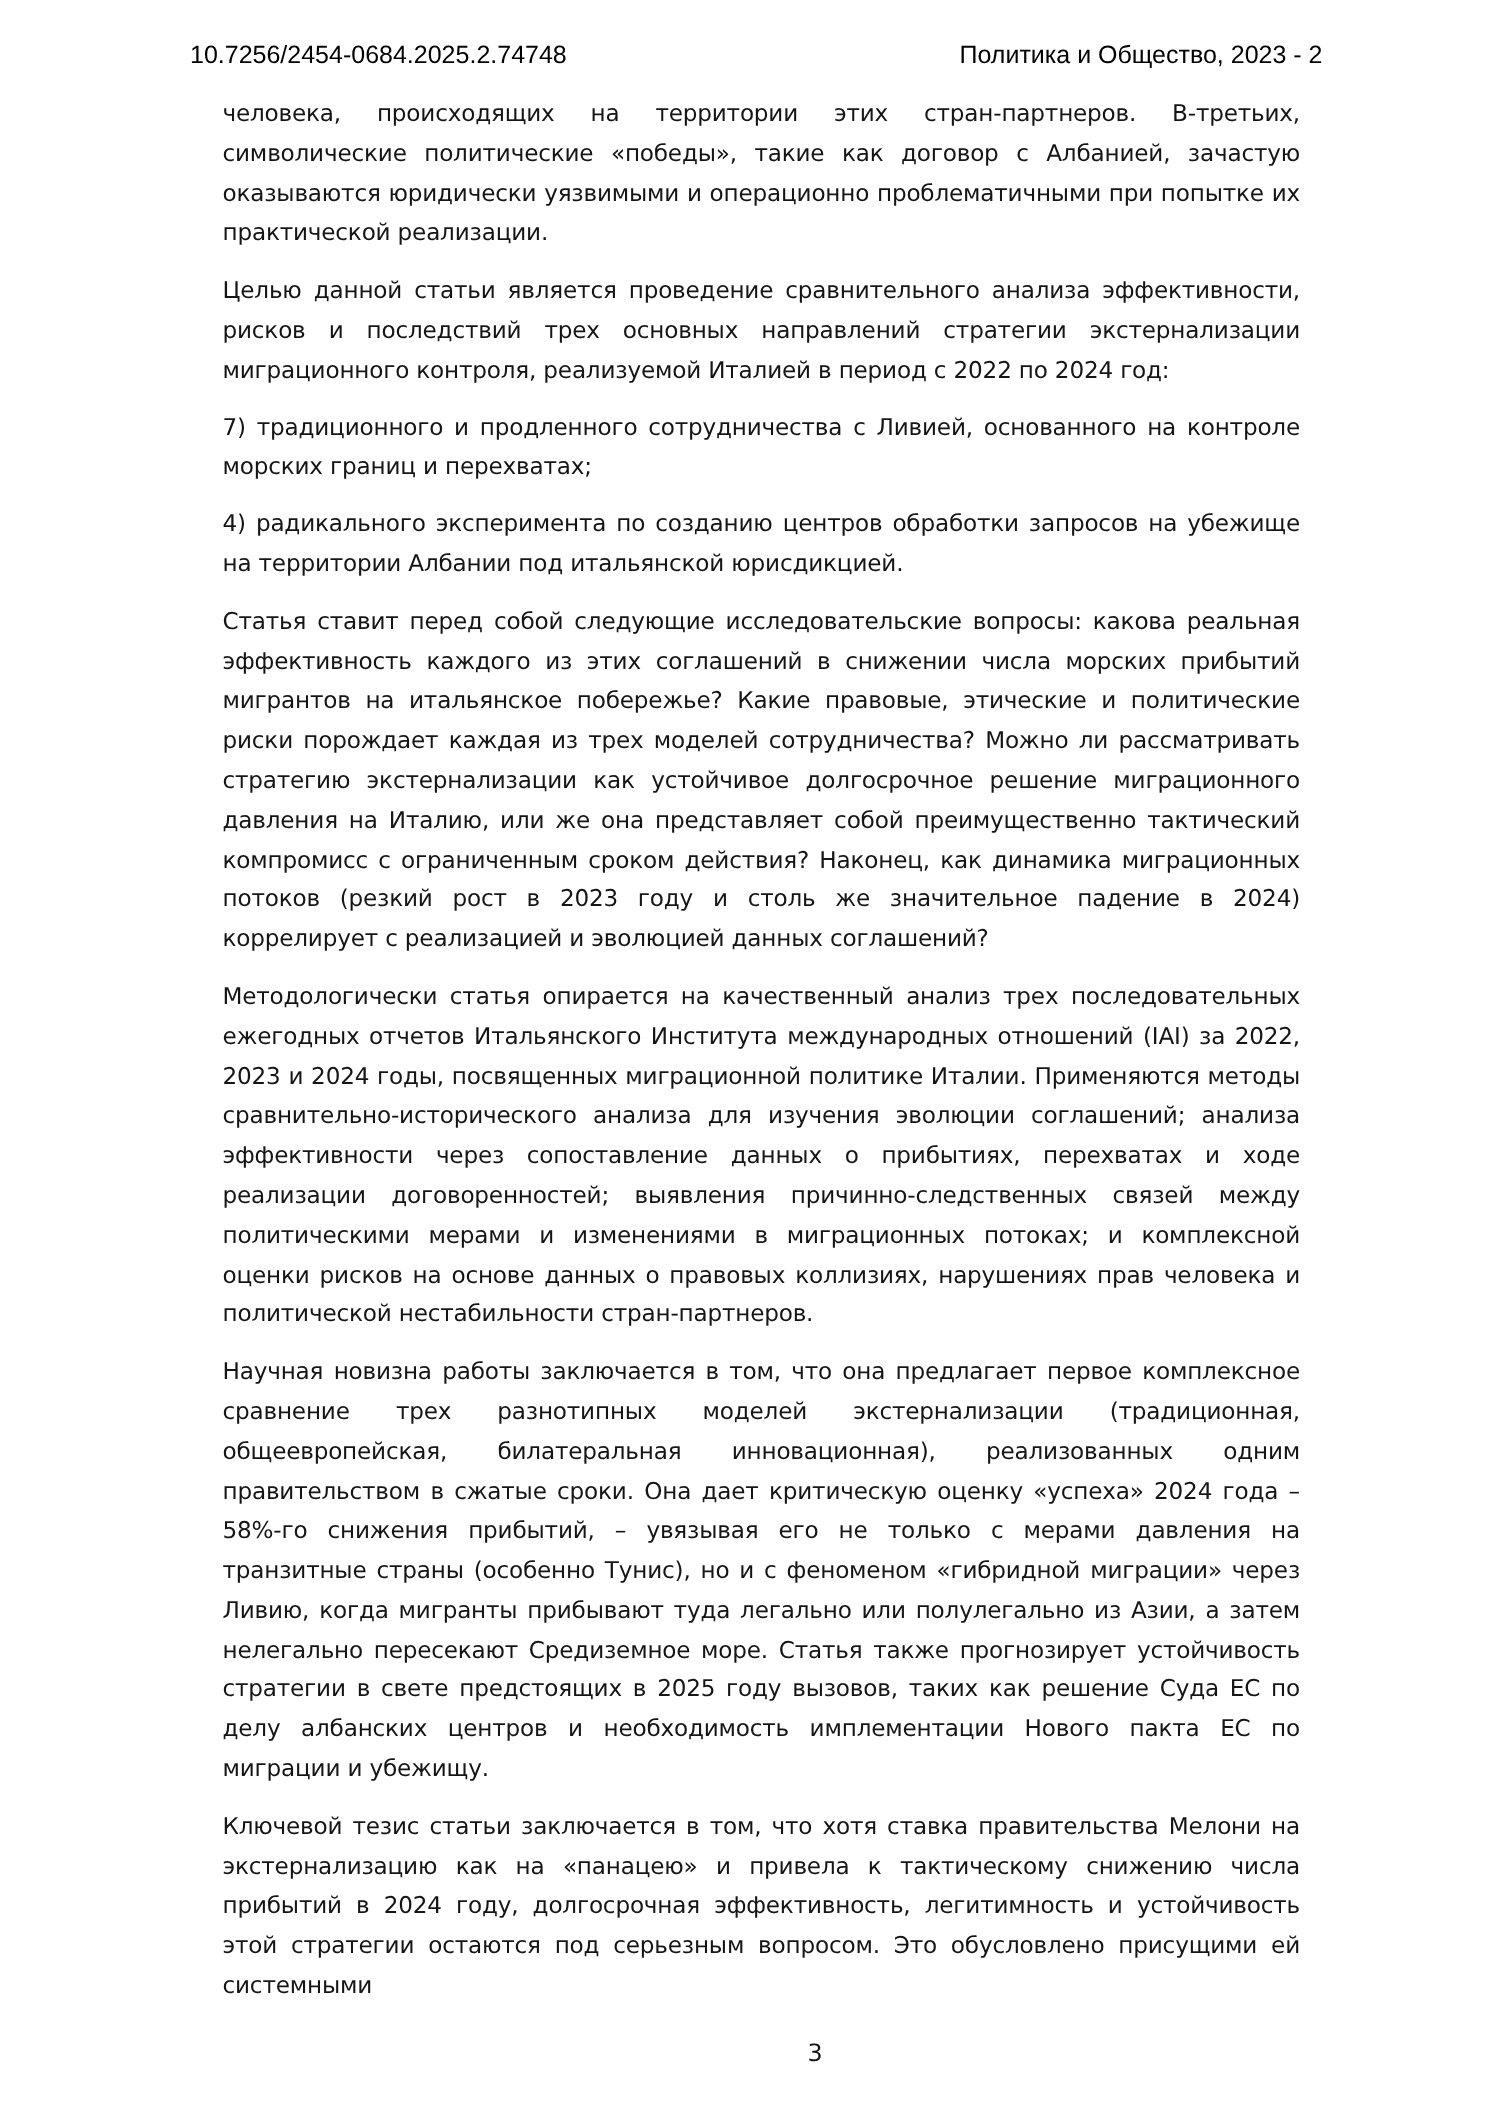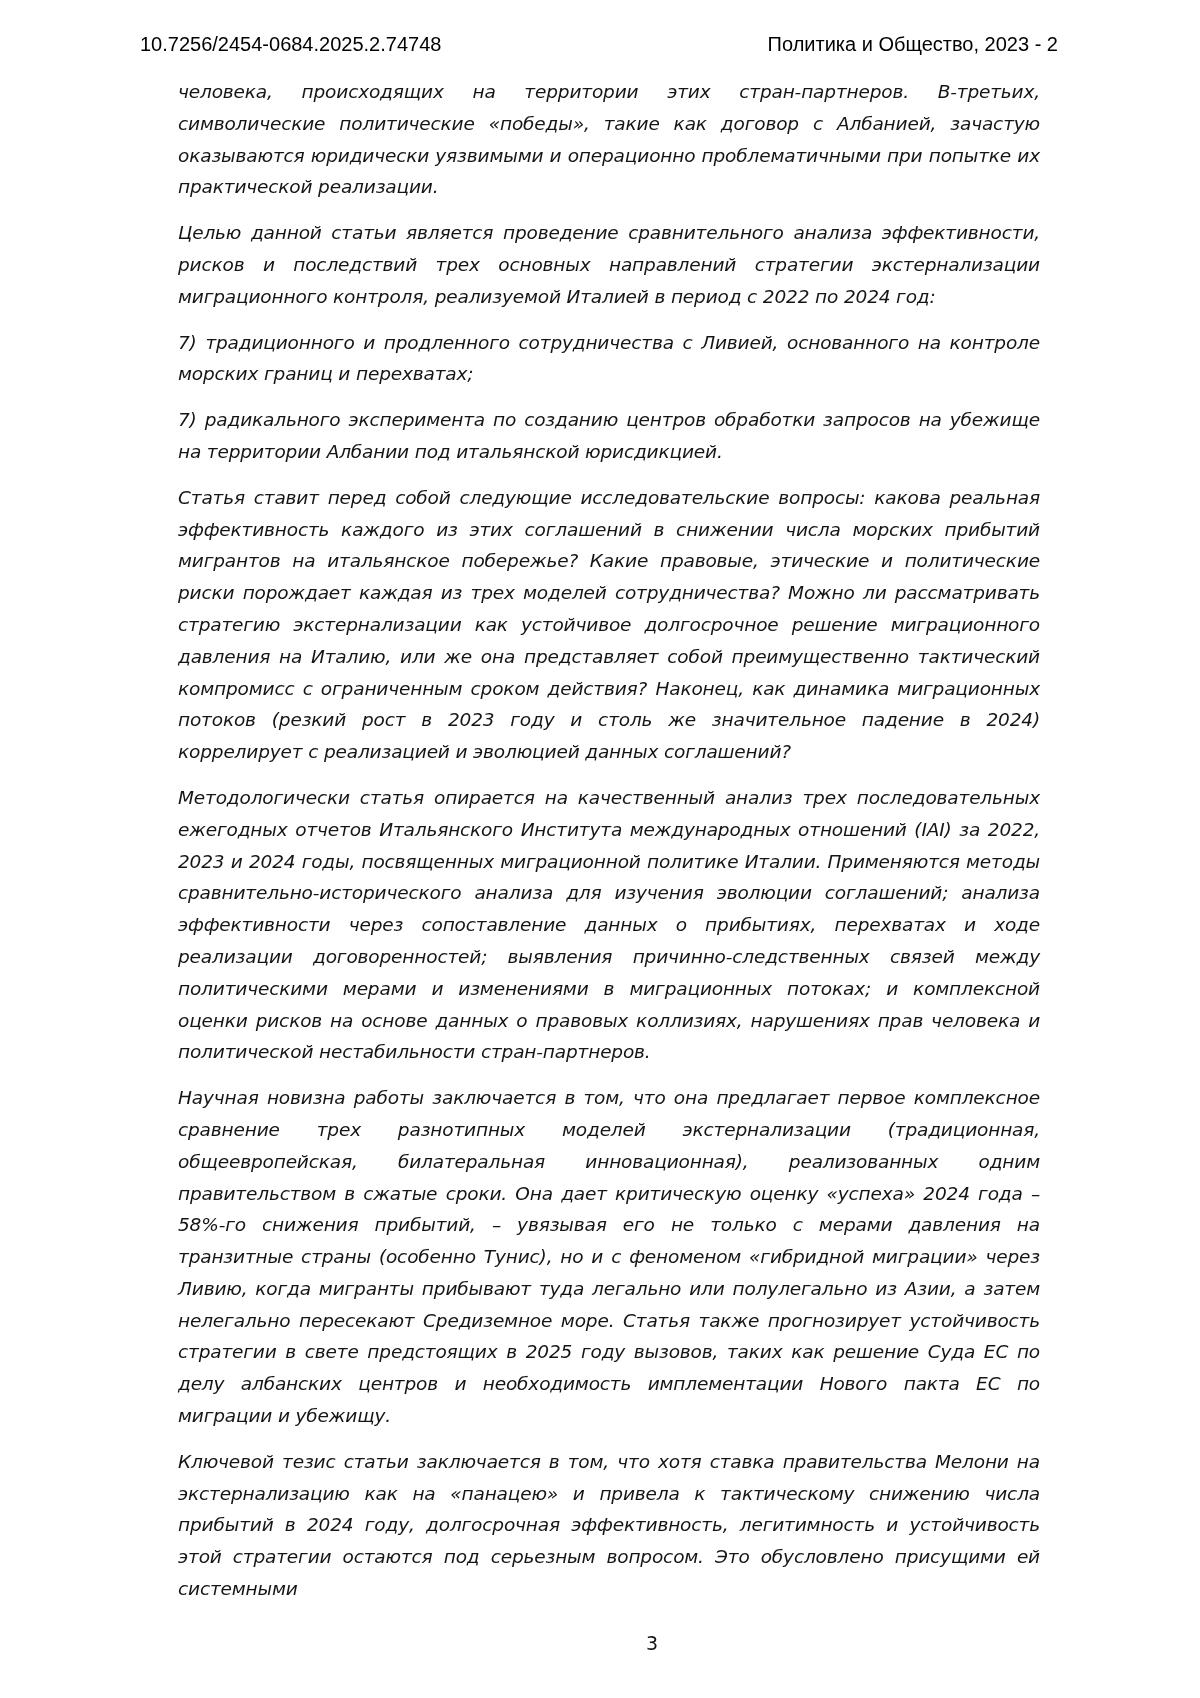--- a/index.html
+++ b/index.html
@@ -9,21 +9,21 @@
   }
   body {
     width: 1200px;
     height: 1698px;
     position: relative;
     overflow: hidden;
   }
   .page-header {
     position: absolute;
     top: 33px;
-    left: 140px;
+    left: 152px;
     right: 142px;
     display: flex;
     justify-content: space-between;
     align-items: center;
     font-family: "Liberation Sans", sans-serif;
     font-size: 20px;
     color: #000000;
     white-space: nowrap;
   }
   .content {
@@ -34,21 +34,20 @@
     font-family: "DejaVu Sans", sans-serif;
     font-size: 18.5px;
     line-height: 31.8px;
     color: #151515;
     letter-spacing: -0.15px;
   }
   .content p {
     margin: 0 0 14px 0;
     text-align: justify;
     text-align-last: left;
-    font-style: italic;
   }
   .page-number {
     position: absolute;
     top: 1632px;
     left: 646px;
     font-family: "DejaVu Sans", sans-serif;
     font-size: 19px;
     color: #151515;
   }
 </style>
@@ -59,21 +58,21 @@
 
   <header class="page-header">
     <span>10.7256/2454-0684.2025.2.74748</span>
     <span>Политика и Общество, 2023 - 2</span>
   </header>
 
   <main class="content">
     <p>человека, происходящих на территории этих стран-партнеров. В-третьих, символические политические «победы», такие как договор с Албанией, зачастую оказываются юридически уязвимыми и операционно проблематичными при попытке их практической реализации.</p>
     <p>Целью данной статьи является проведение сравнительного анализа эффективности, рисков и последствий трех основных направлений стратегии экстернализации миграционного контроля, реализуемой Италией в период с 2022 по 2024 год:</p>
     <p>7) традиционного и продленного сотрудничества с Ливией, основанного на контроле морских границ и перехватах;</p>
-    <p>7) радикального эксперимента по созданию центров обработки запросов на убежище на территории Албании под итальянской юрисдикцией.</p>
+    <p>4) радикального эксперимента по созданию центров обработки запросов на убежище на территории Албании под итальянской юрисдикцией.</p>
     <p>Статья ставит перед собой следующие исследовательские вопросы: какова реальная эффективность каждого из этих соглашений в снижении числа морских прибытий мигрантов на итальянское побережье? Какие правовые, этические и политические риски порождает каждая из трех моделей сотрудничества? Можно ли рассматривать стратегию экстернализации как устойчивое долгосрочное решение миграционного давления на Италию, или же она представляет собой преимущественно тактический компромисс с ограниченным сроком действия? Наконец, как динамика миграционных потоков (резкий рост в 2023 году и столь же значительное падение в 2024) коррелирует с реализацией и эволюцией данных соглашений?</p>
     <p>Методологически статья опирается на качественный анализ трех последовательных ежегодных отчетов Итальянского Института международных отношений (IAI) за 2022, 2023 и 2024 годы, посвященных миграционной политике Италии. Применяются методы сравнительно-исторического анализа для изучения эволюции соглашений; анализа эффективности через сопоставление данных о прибытиях, перехватах и ходе реализации договоренностей; выявления причинно-следственных связей между политическими мерами и изменениями в миграционных потоках; и комплексной оценки рисков на основе данных о правовых коллизиях, нарушениях прав человека и политической нестабильности стран-партнеров.</p>
     <p>Научная новизна работы заключается в том, что она предлагает первое комплексное сравнение трех разнотипных моделей экстернализации (традиционная, общеевропейская, билатеральная инновационная), реализованных одним правительством в сжатые сроки. Она дает критическую оценку «успеха» 2024 года – 58%-го снижения прибытий, – увязывая его не только с мерами давления на транзитные страны (особенно Тунис), но и с феноменом «гибридной миграции» через Ливию, когда мигранты прибывают туда легально или полулегально из Азии, а затем нелегально пересекают Средиземное море. Статья также прогнозирует устойчивость стратегии в свете предстоящих в 2025 году вызовов, таких как решение Суда ЕС по делу албанских центров и необходимость имплементации Нового пакта ЕС по миграции и убежищу.</p>
     <p>Ключевой тезис статьи заключается в том, что хотя ставка правительства Мелони на экстернализацию как на «панацею» и привела к тактическому снижению числа прибытий в 2024 году, долгосрочная эффективность, легитимность и устойчивость этой стратегии остаются под серьезным вопросом. Это обусловлено присущими ей системными</p>
   </main>
 
   <div class="page-number">3</div>
 
 </div>
 

